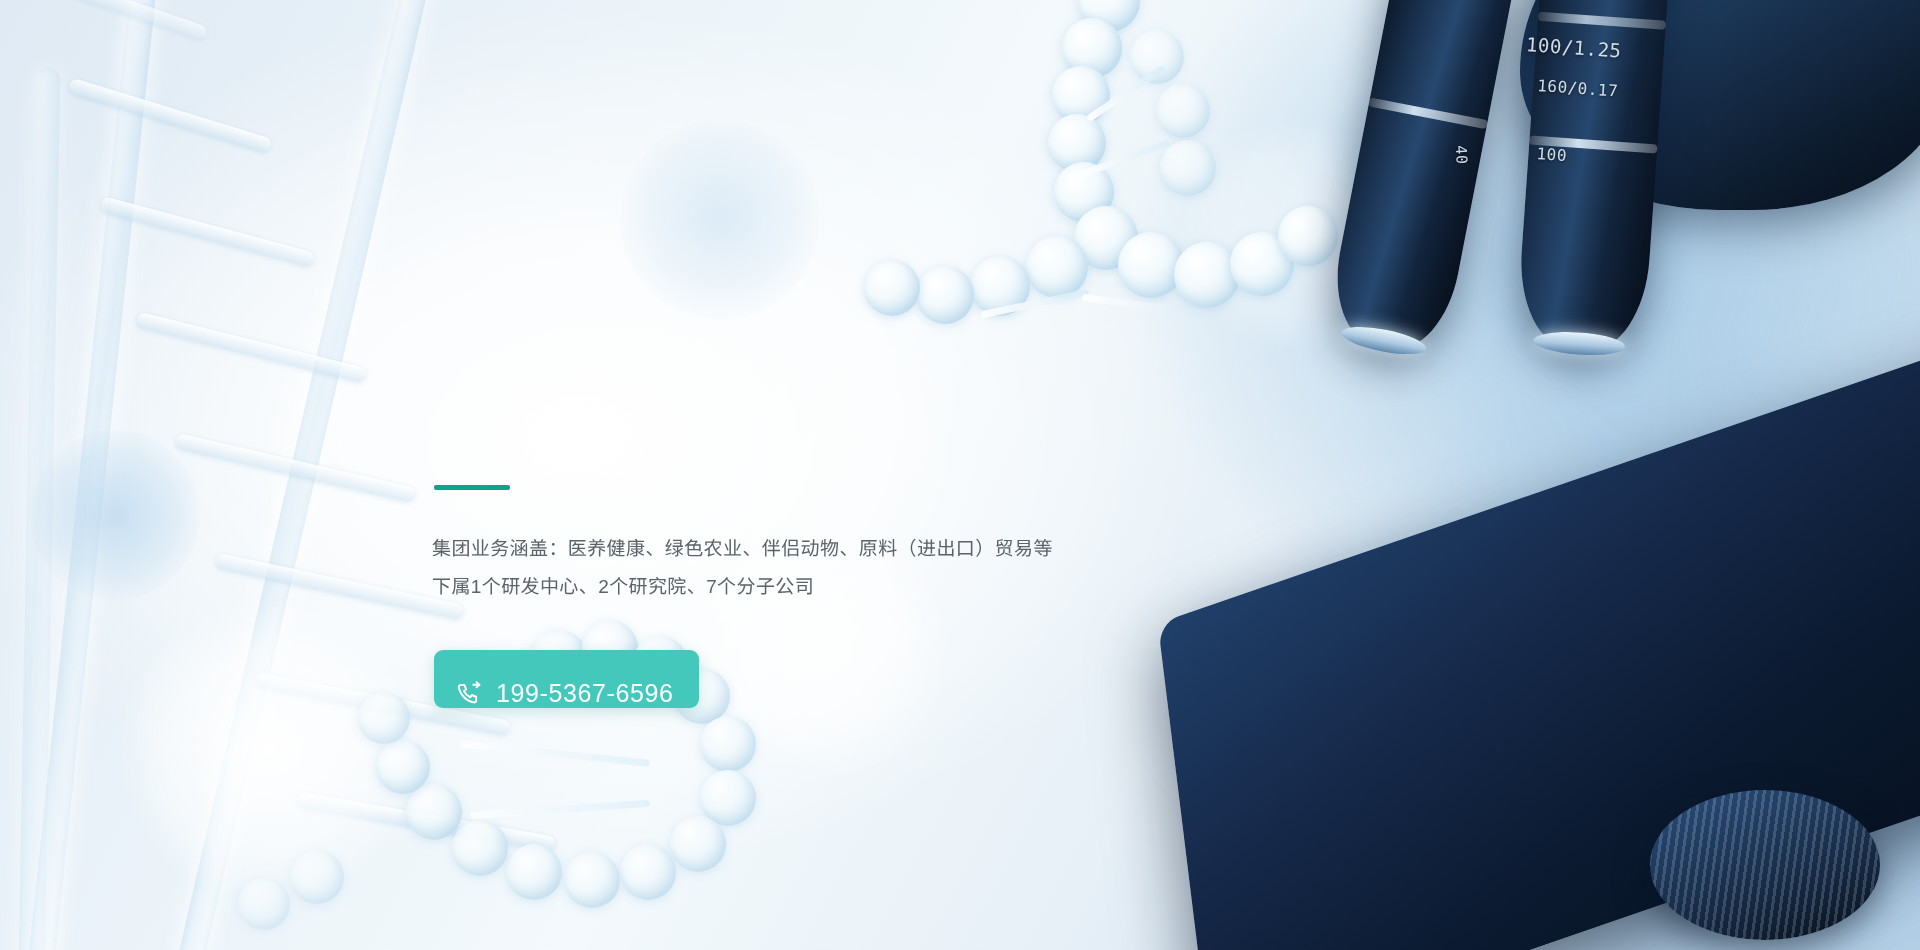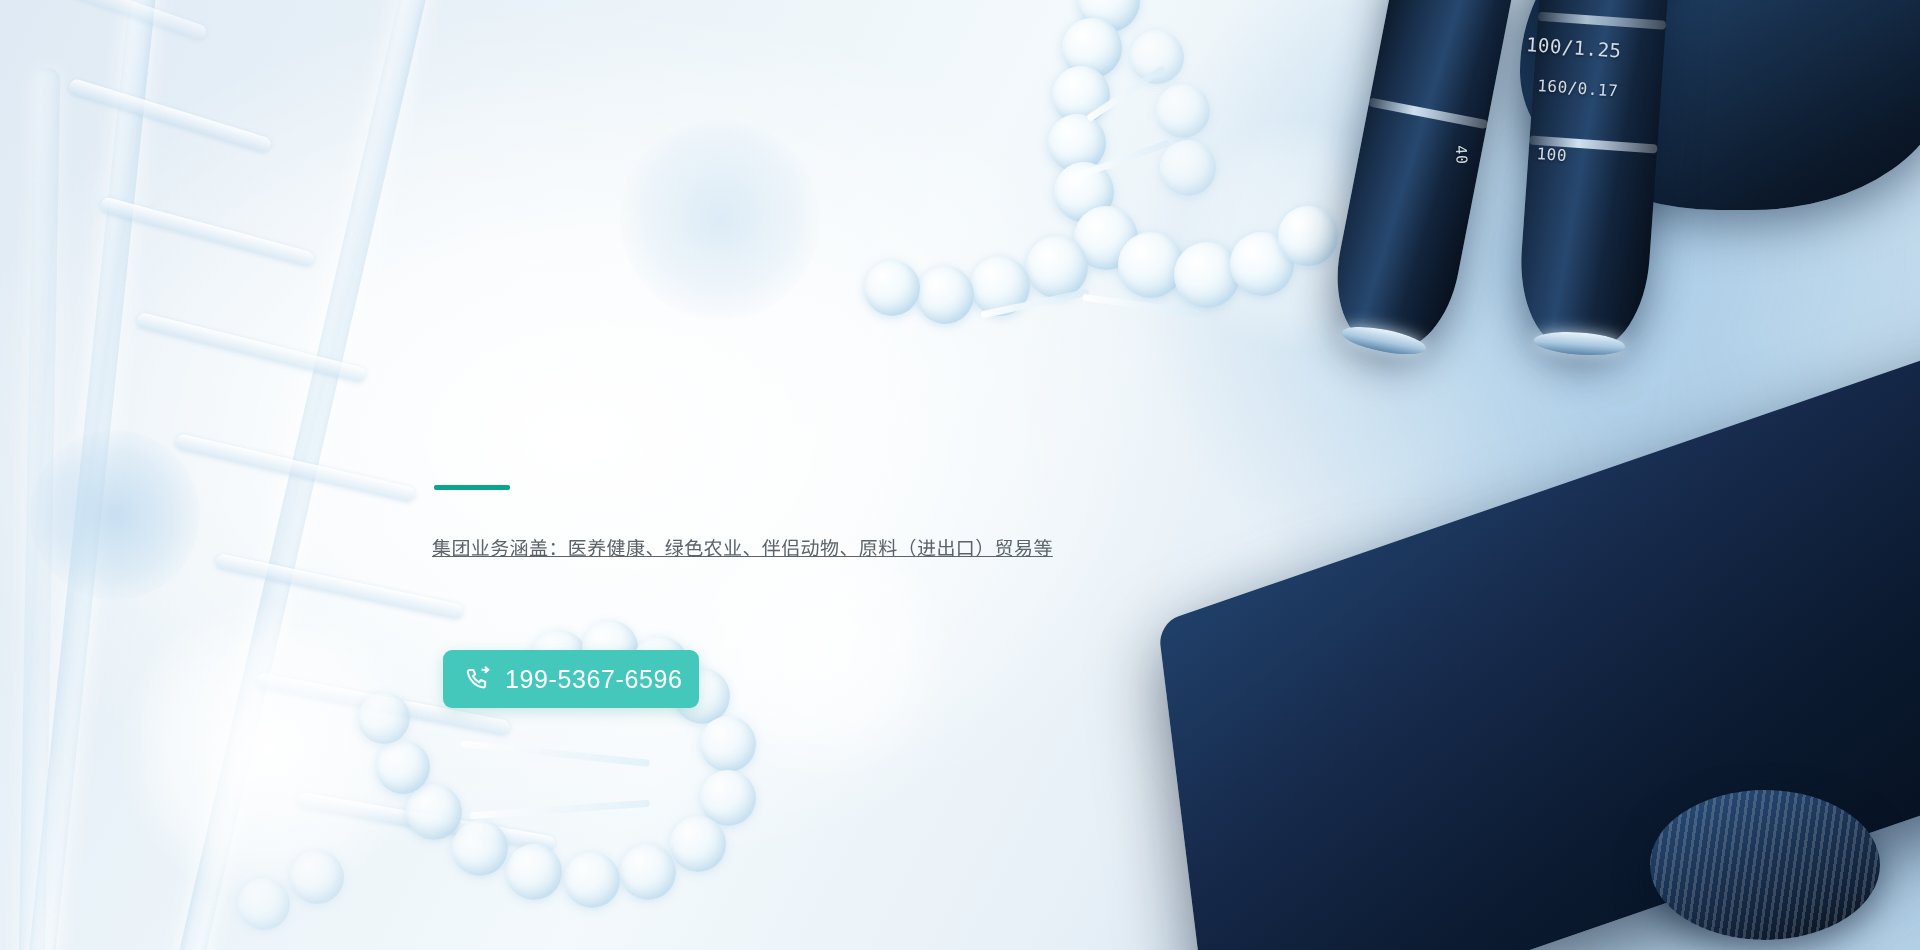--- a/index.html
+++ b/index.html
@@ -127,26 +127,26 @@
     letter-spacing:2.5px; white-space:nowrap;
   }
   .title-divider{
     position:absolute; top:485px; left:2px;
     width:76px; height:5px; border-radius:2px;
   }
   .hero-desc{
     position:absolute; top:530px; left:0; width:720px;
     font-size:19px; line-height:38px; letter-spacing:.4px;
   }
-  .hero-desc p{ white-space:nowrap;text-decoration:underline; }
+  .hero-desc p{ white-space:nowrap; }
 
   .phone-btn{
-    position:absolute; top:650px; left:11px;
-    display:inline-flex; align-items:center; gap:13px;
-    height:58px; padding:0 17px 0 22px;
+    position:absolute; top:650px; left:2px;
+    display:inline-flex; align-items:flex-end; gap:13px;
+    height:58px; padding:0 26px 0 22px;
     border:none; border-radius:9px; cursor:pointer;
     box-shadow:0 4px 14px rgba(40,150,140,.22);
   }
   .phone-icon{ display:flex; width:27px; height:27px; }
   .phone-num{
     font-size:25px; font-weight:400; letter-spacing:.6px; color:#ffffff;
     font-family:"Liberation Sans","DejaVu Sans",sans-serif;
   }
 </style>
 </head>
@@ -246,20 +246,21 @@
     <div class="scope-knob"></div>
   </div>
 
   <div class="content">
 
 
     <div class="title-divider" style="background: rgb(10, 165, 141);"></div>
 
     <div class="hero-desc" style="color: rgb(90, 99, 105);">
       <p>集团业务涵盖：医养健康、绿色农业、伴侣动物、原料（进出口）贸易等</p>
+      <p>下属1个研发中心、2个研究院、7个分子公司</p>
     </div>
 
     <button class="phone-btn" style="background: rgb(69, 200, 188); color: rgb(255, 255, 255);">
       <span class="phone-icon">
         <svg viewBox="0 0 24 24" width="27" height="27" fill="none" stroke="#ffffff" stroke-width="1.8" stroke-linecap="round" stroke-linejoin="round">
           <path d="M4.2 3.6h3.3l1.5 3.9-2 1.4a12.4 12.4 0 0 0 5.6 5.6l1.4-2 3.9 1.5v3.3a1.7 1.7 0 0 1-1.9 1.7A16.6 16.6 0 0 1 2.5 5.5 1.7 1.7 0 0 1 4.2 3.6z"></path>
           <path d="M15.4 3.4h5.3"></path>
           <path d="M18.3 1.2l2.4 2.2-2.4 2.2"></path>
         </svg>
       </span>

